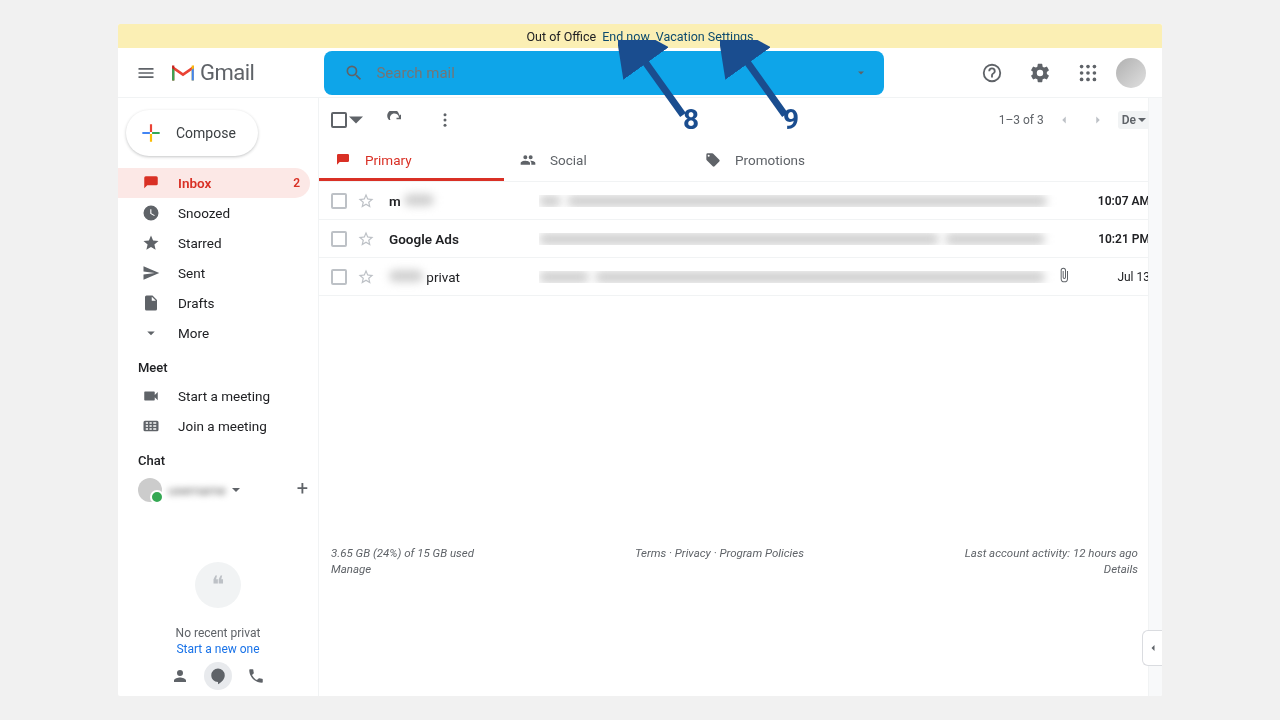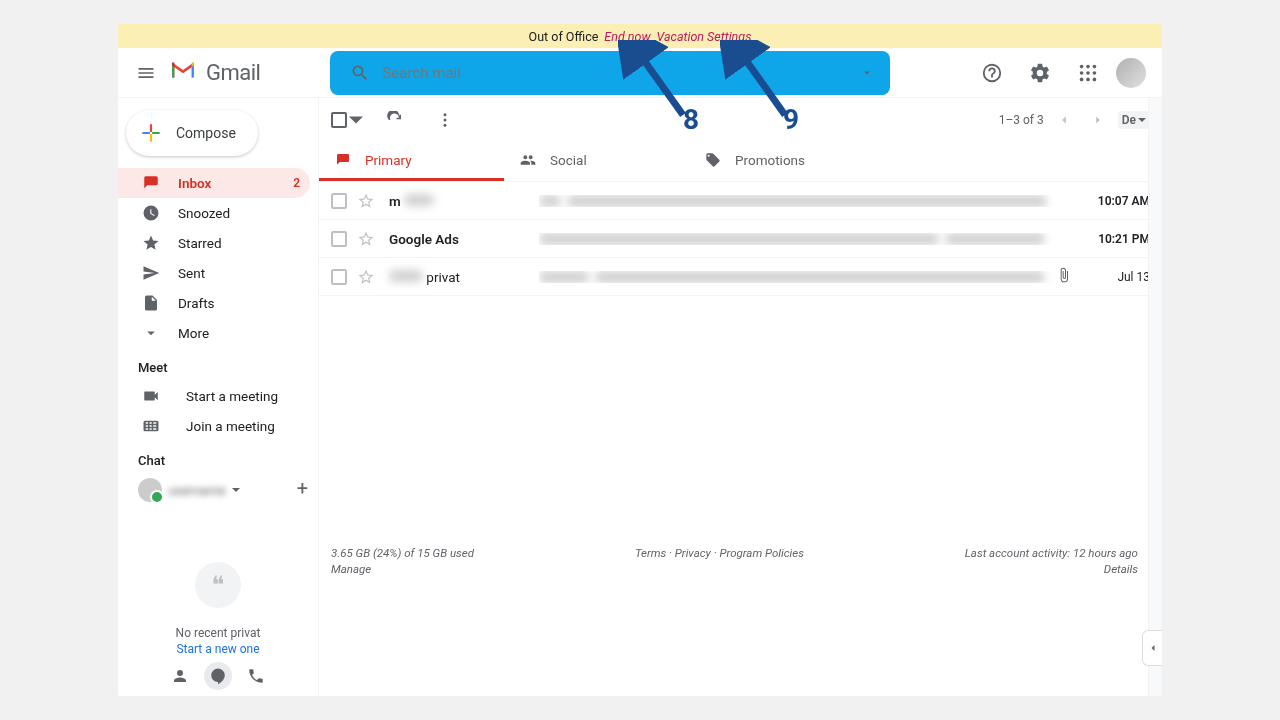--- a/index.html
+++ b/index.html
@@ -1,25 +1,25 @@
 <!DOCTYPE html>
 <html><head>
 <meta charset="utf-8">
 <style>
 * { margin: 0; padding: 0; box-sizing: border-box; font-family: 'Google Sans', Roboto, Arial, sans-serif; }
 body { background: #f1f1f1; width: 1280px; height: 720px; overflow: hidden; position: relative; }
 .app { position: absolute; left: 118px; top: 24px; width: 1044px; height: 672px; background: #fff; border-radius: 2px; overflow: hidden; }
 
 .banner { background: #fbefb4; height: 24px; display: flex; align-items: center; justify-content: center; font-size: 12.5px; color: #202124; gap: 6px; }
-.banner a { color: #be185d; text-decoration: none; cursor: pointer; font-style: italic; }
+.banner a { color: #0c4a6e; text-decoration: none; cursor: pointer; }
 
 .header { height: 50px; display: flex; align-items: center; padding: 0 8px; border-bottom: 1px solid #f1f3f4; }
 .hamburger { width: 40px; height: 40px; display: flex; align-items: center; justify-content: center; border-radius: 50%; cursor: pointer; }
 .hamburger svg { width: 20px; height: 20px; fill: #5f6368; }
-.logo { display: flex; margin-left: 4px; gap: 10px; }
+.logo { display: flex; align-items: center; margin-left: 4px; gap: 4px; }
 .logo-text { font-size: 22px; color: #5f6368; letter-spacing: -0.5px; }
 .searchbar { margin-left: 70px; width: 560px; height: 44px; background: #0ea5e9; border-radius: 8px; display: flex; align-items: center; padding: 0 8px; }
 .searchbar svg { width: 20px; height: 20px; fill: #5f6368; margin: 0 12px; }
 .searchbar input { flex: 1; border: none; background: transparent; font-size: 15px; outline: none; color: #202124; }
 .search-dropdown { width: 30px; display: flex; align-items: center; justify-content: center; }
 .header-right { margin-left: auto; display: flex; align-items: center; gap: 8px; padding-right: 8px; }
 .icon-btn { width: 40px; height: 40px; display: flex; align-items: center; justify-content: center; border-radius: 50%; cursor: pointer; }
 .icon-btn svg { width: 22px; height: 22px; fill: #5f6368; }
 .avatar { width: 30px; height: 30px; border-radius: 50%; background: linear-gradient(135deg, #b0b0b0, #e0e0e0); }
 
@@ -27,21 +27,21 @@
 .sidebar { width: 200px; display: flex; flex-direction: column; padding-top: 8px; }
 .compose { margin: 4px 4px 12px 8px; padding: 0 22px 0 12px; height: 46px; border-radius: 24px; box-shadow: 0 1px 3px rgba(60,64,67,.3); display: inline-flex; align-items: center; gap: 12px; font-size: 14px; color: #3c4043; cursor: pointer; width: fit-content; background: #fff; }
 .nav-item { height: 30px; display: flex; align-items: center; padding: 0 10px 0 24px; border-radius: 0 15px 15px 0; font-size: 13.5px; color: #202124; cursor: pointer; margin-right: 8px; }
 .nav-item.active { background: #fce8e6; color: #d93025; font-weight: 600; }
 .nav-item .icon { width: 20px; margin-right: 16px; display: flex; align-items: center; }
 .nav-item .icon svg { width: 18px; height: 18px; fill: #5f6368; }
 .nav-item.active .icon svg { fill: #d93025; }
 .nav-item .badge { margin-left: auto; font-size: 12px; font-weight: 600; }
 .nav-item.active .badge { color: #d93025; }
 .section-title { font-size: 13px; color: #202124; font-weight: 500; padding: 12px 0 6px 20px; }
-.meet-item, .chat-row { height: 30px; display: flex; align-items: center; padding: 0 10px 0 24px; font-size: 13.5px; color: #202124; cursor: pointer; gap: 8px; }
+.meet-item, .chat-row { height: 30px; display: flex; align-items: center; padding: 0 10px 0 24px; font-size: 13.5px; color: #202124; cursor: pointer; }
 .meet-item .icon { width: 20px; margin-right: 16px; display: flex; align-items: center; }
 .meet-item .icon svg { width: 18px; height: 18px; fill: #5f6368; }
 .chat-header { display: flex; align-items: center; padding: 0 10px 0 20px; }
 .chat-user { display: flex; align-items: center; gap: 6px; font-size: 13px; margin-top: 4px; }
 .chat-avatar { width: 24px; height: 24px; border-radius: 50%; background: #ccc; position: relative; }
 .chat-avatar::after { content: ''; position: absolute; bottom: -2px; right: -2px; width: 10px; height: 10px; background: #34a853; border-radius: 50%; border: 2px solid #fff; }
 .chat-name { filter: blur(3px); color: #666; }
 .chat-plus { margin-left: auto; font-size: 20px; color: #5f6368; cursor: pointer; }
 .chat-empty { text-align: center; margin-top: 60px; }
 .chat-bubble { width: 46px; height: 46px; border-radius: 50%; background: #f1f3f4; margin: 0 auto 18px; display: flex; align-items: center; justify-content: center; font-size: 24px; color: #bdc1c6; }

